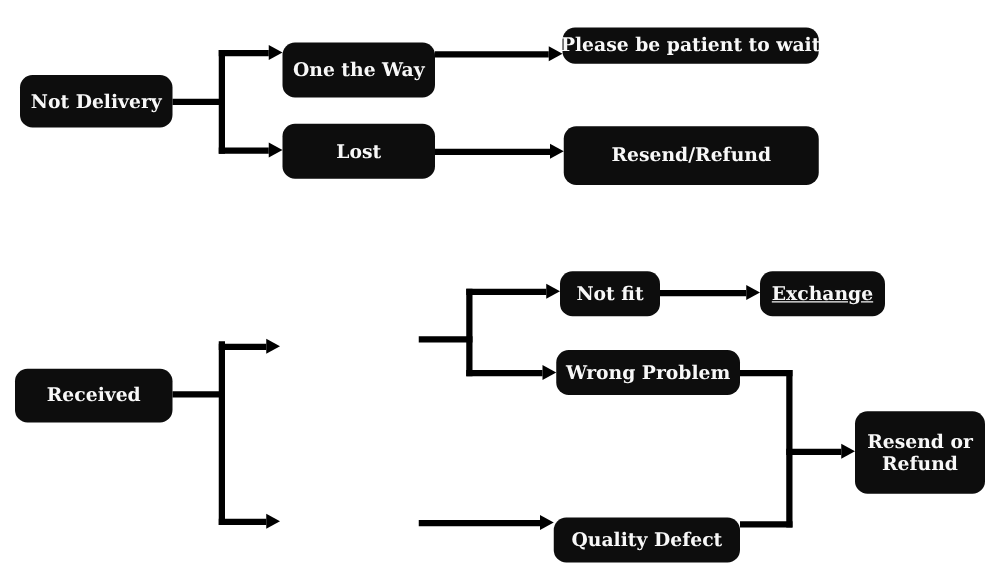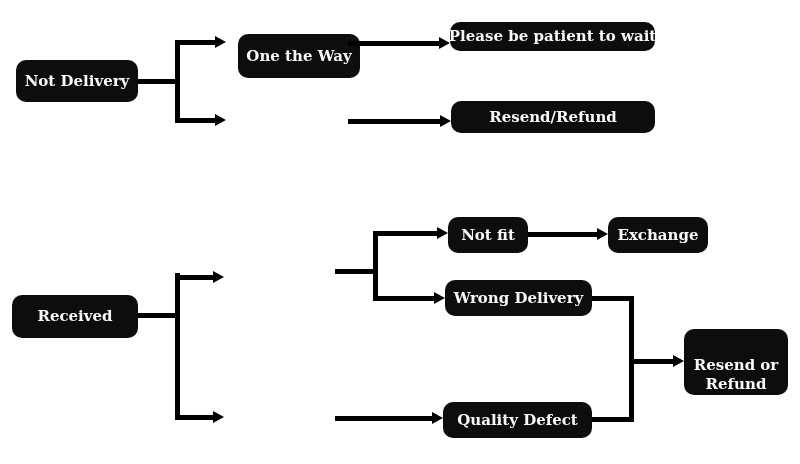--- a/index.html
+++ b/index.html
@@ -54,30 +54,33 @@
 </style>
 </head>
 <body>
 
 <div class="canvas">
 
   <div class="node" style="left:16px; top:60px; width:122px; height:42px;">
     <span>Not Delivery</span>
   </div>
 
-  <div class="node" style="left:226px; top:34px; width:122px; height:44px;margin-left:12px;">
+  <div class="node" style="left:226px; top:34px; width:122px; height:44px;">
     <span>One the Way</span>
   </div>
 
+  <div class="node" style="left:226px; top:99px; width:122px; height:44px;">
+    <span>Lost</span>
+  </div>
 
   <div class="node" style="left:450px; top:22px; width:205px; height:29px;">
     <span>Please be patient to wait</span>
   </div>
 
-  <div class="node" style="left:451px; top:101px; width:204px; height:32px;">
+  <div class="node" style="left:451px; top:101px; width:204px; height:47px;">
     <span>Resend/Refund</span>
   </div>
 
   <div class="hline" style="left:138px; top:79px; width:40px;"></div>
   <div class="vline" style="left:175px; top:40px; height:83px;"></div>
 
   <div class="hline" style="left:175px; top:40px; width:40px;"></div>
   <div class="arrow-head" style="left:215px; top:36px;"></div>
 
   <div class="hline" style="left:175px; top:118px; width:40px;"></div>
@@ -92,33 +95,33 @@
   <div class="node" style="left:12px; top:295px; width:126px; height:43px;">
     <span>Received</span>
   </div>
 
 
 
   <div class="node" style="left:448px; top:217px; width:80px; height:36px;text-align:center;">
     <span>Not fit</span>
   </div>
 
-  <div class="node" style="left:608px; top:217px; width:100px; height:36px;">
+  <div class="node" style="left:608px; top:217px; width:100px; height:36px;text-decoration:underline;">
     <span>Exchange</span>
   </div>
 
   <div class="node" style="left:445px; top:280px; width:147px; height:36px;">
-    <span>Wrong Delivery</span>
+    <span>Wrong Problem</span>
   </div>
 
-  <div class="node" style="left:443px; top:402px; width:149px; height:36px;text-align:right;">
+  <div class="node" style="left:443px; top:414px; width:149px; height:36px;text-align:right;">
     <span>Quality Defect</span>
   </div>
 
-  <div class="node wrap" style="left:684px; top:329px; width:104px; height:66px;align-items:flex-end;">
+  <div class="node wrap" style="left:684px; top:329px; width:104px; height:66px;">
     <span>Resend or Refund</span>
   </div>
 
   <div class="hline" style="left:138px; top:313px; width:40px;"></div>
   <div class="vline" style="left:175px; top:273px; height:147px;"></div>
 
   <div class="hline" style="left:175px; top:275px; width:38px;"></div>
   <div class="arrow-head" style="left:213px; top:271px;"></div>
 
   <div class="hline" style="left:175px; top:415px; width:38px;"></div>

